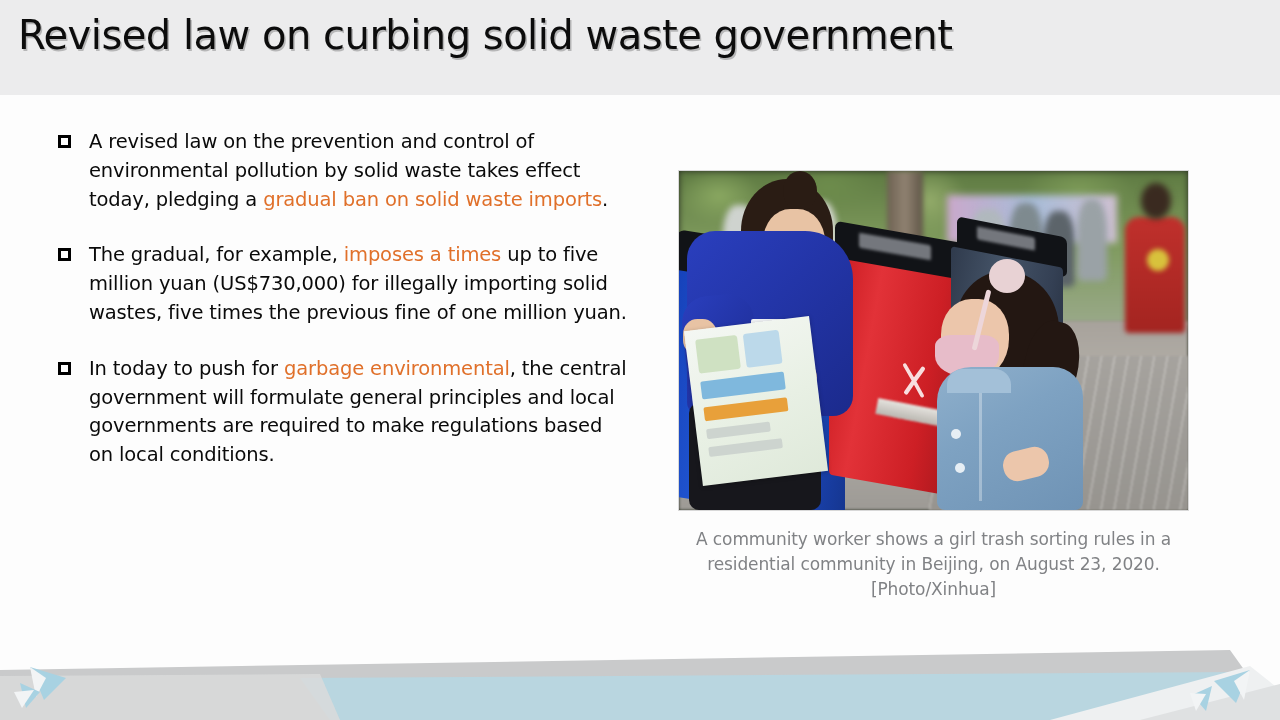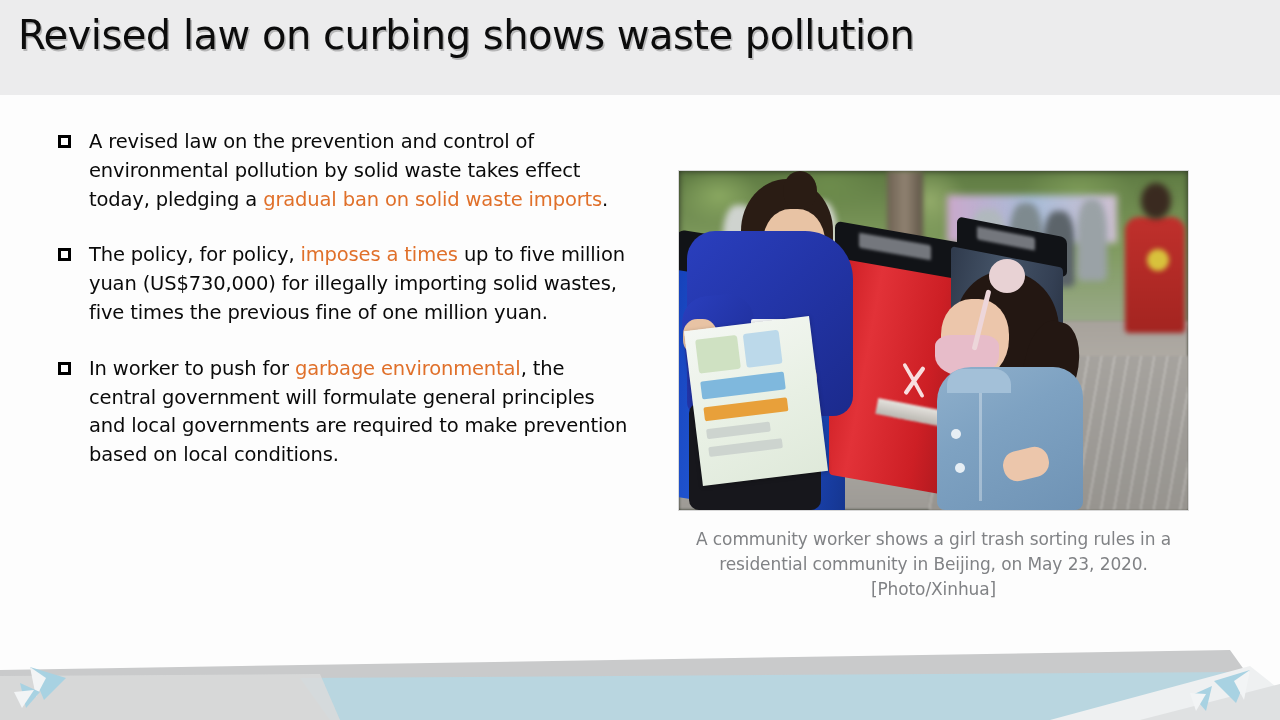--- a/index.html
+++ b/index.html
@@ -196,39 +196,39 @@
     width: 1280px; height: 70px;
     overflow: hidden;
   }
 </style>
 </head>
 <body>
 
 <div id="slide">
 
   <div id="header-band"></div>
-  <div id="slide-title">Revised law on curbing shows waste pollution</div>
+  <div id="slide-title">Revised law on curbing solid waste government</div>
 
   <div id="content-area">
 
     <div id="bullet-list">
 
       <div class="bullet-item">
         <span class="bullet-marker"></span>
         <span class="bullet-text"><span>A revised law on the prevention and control of environmental pollution by solid waste takes effect today, pledging a </span><span class="hl">gradual ban on solid waste imports</span><span>.</span></span>
       </div>
 
       <div class="bullet-item">
         <span class="bullet-marker"></span>
-        <span class="bullet-text"><span>The policy, for policy, </span><span class="hl">imposes a times</span><span> up to five million yuan (US$730,000) for illegally importing solid wastes, five times the previous fine of one million yuan.</span></span>
+        <span class="bullet-text"><span>The gradual, for example, </span><span class="hl">imposes a times</span><span> up to five million yuan (US$730,000) for illegally importing solid wastes, five times the previous fine of one million yuan.</span></span>
       </div>
 
       <div class="bullet-item">
         <span class="bullet-marker"></span>
-        <span class="bullet-text"><span>In worker to push for </span><span class="hl">garbage environmental</span><span>, the central government will formulate general principles and local governments are required to make prevention based on local conditions.</span></span>
+        <span class="bullet-text"><span>In today to push for </span><span class="hl">garbage environmental</span><span>, the central government will formulate general principles and local governments are required to make regulations based on local conditions.</span></span>
       </div>
 
     </div>
 
     <figure id="photo-figure" style="margin:0;">
       <div id="photo-frame">
 
         <div class="ph-bg-trees"></div>
         <div class="ph-tree-trunk"></div>
         <div class="ph-banner"></div>
@@ -322,21 +322,21 @@
           <div class="g-denim" style="left:258px; top:196px; width:146px; height:143px; border-radius:34px 30px 8px 8px;"></div>
           <div style="position:absolute; left:300px; top:212px; width:3px; height:118px; background:rgba(255,255,255,0.32);"></div>
           <div style="position:absolute; left:268px; top:198px; width:64px; height:24px; background:#a3c0d8; border-radius:16px 16px 0 0;"></div>
           <div class="g-skin" style="left:324px; top:278px; width:46px; height:30px; border-radius:14px; transform:rotate(-14deg);"></div>
           <div style="position:absolute; left:272px; top:258px; width:10px; height:10px; background:#e6eef4; border-radius:50%;"></div>
           <div style="position:absolute; left:276px; top:292px; width:10px; height:10px; background:#e6eef4; border-radius:50%;"></div>
         </div>
 
       </div>
 
-      <figcaption id="photo-caption">A community worker shows a girl trash sorting rules in a residential community in Beijing, on May 23, 2020. [Photo/Xinhua]</figcaption>
+      <figcaption id="photo-caption">A community worker shows a girl trash sorting rules in a residential community in Beijing, on August 23, 2020. [Photo/Xinhua]</figcaption>
     </figure>
 
   </div>
 
   <div id="bottom-deco">
     <svg width="1280" height="70" viewBox="0 0 1280 70" aria-hidden="true">
 
       <polygon points="0,20 1230,0 1280,70 0,70" fill="#c9cacb"></polygon>
 
       <polygon points="300,28 1240,22 1280,70 330,70" fill="#b9d6e0"></polygon>

